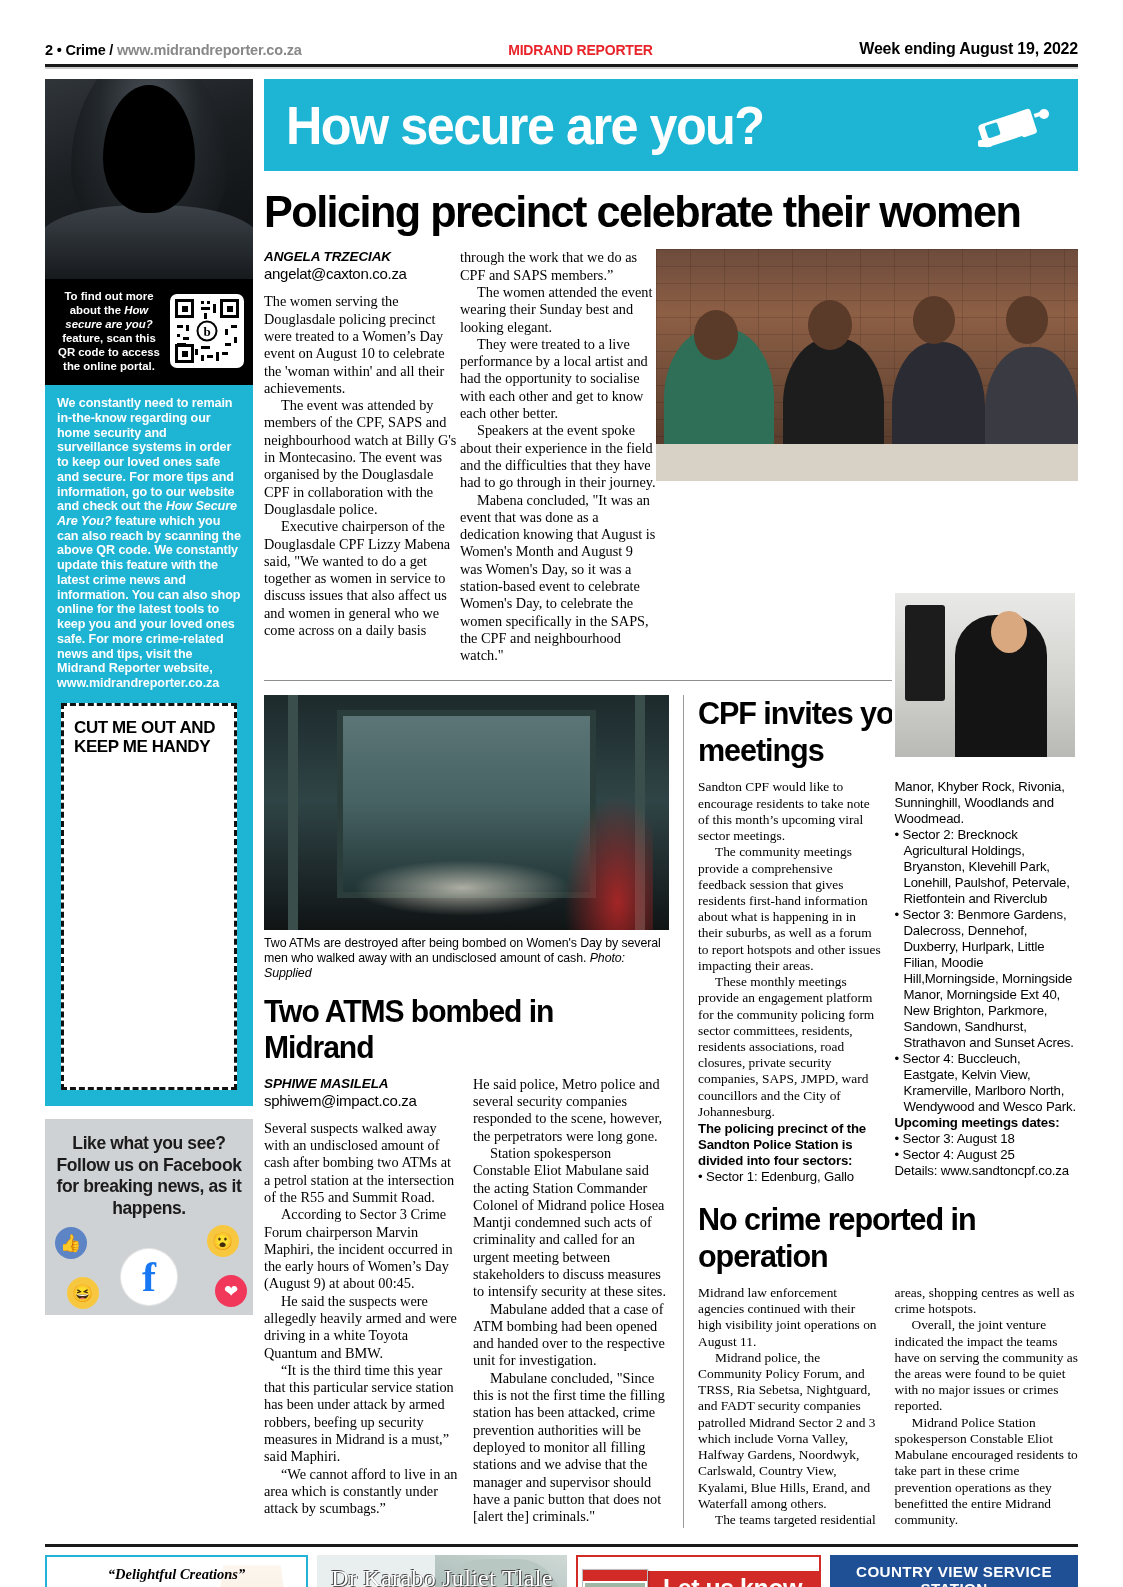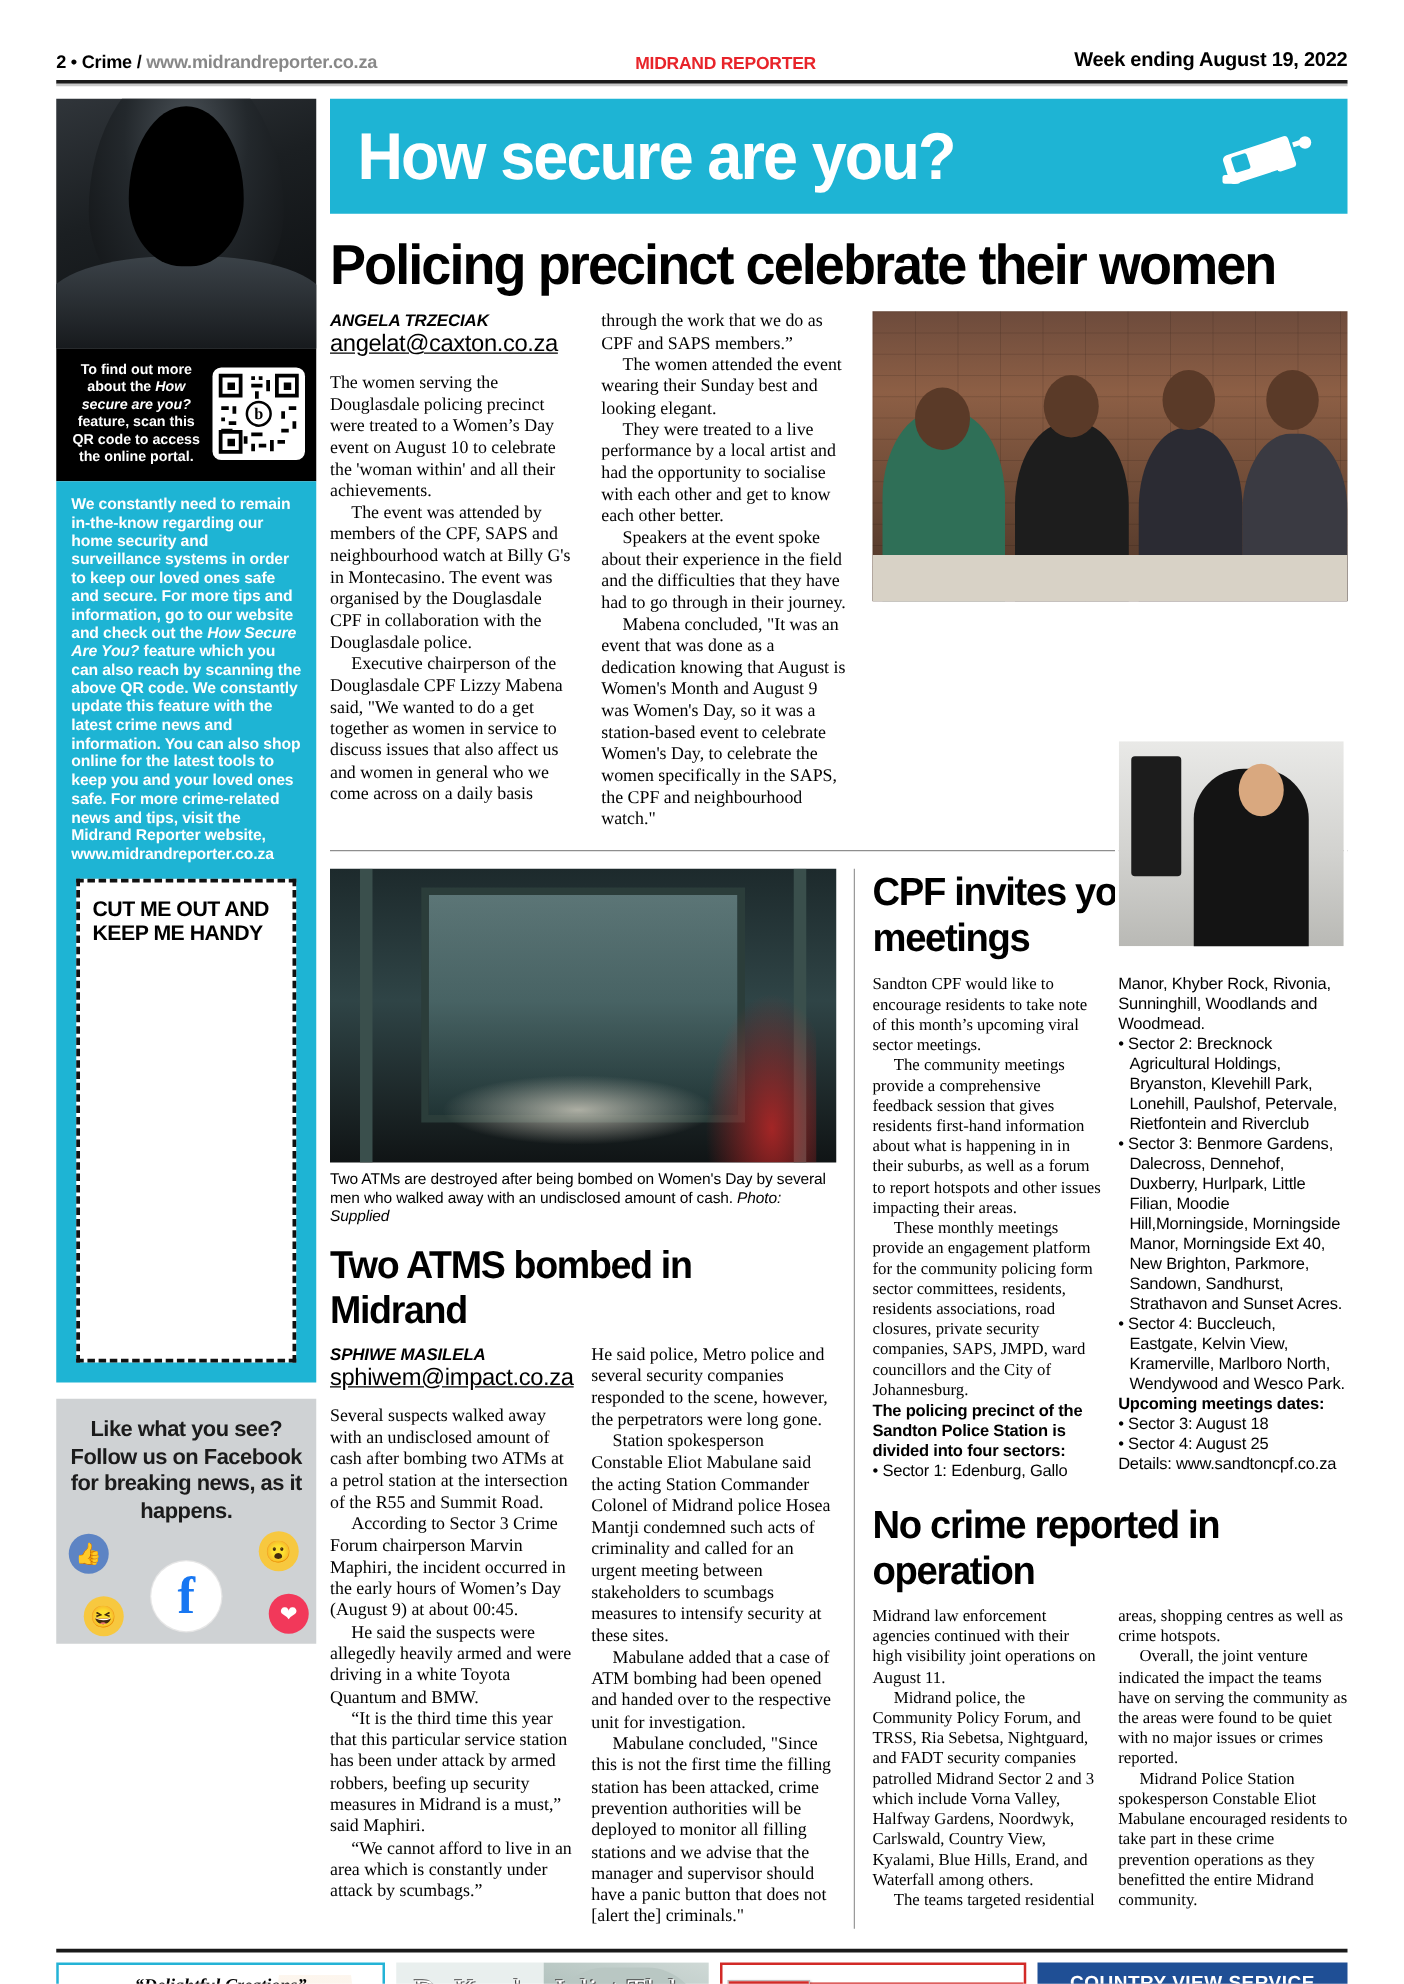--- a/index.html
+++ b/index.html
@@ -91,26 +91,26 @@
   .banner h1 { margin:0; color:#fff; font-size:53px; line-height:1; font-weight:bold;
                letter-spacing:-1.6px; font-stretch:condensed;
                transform:scaleX(.95); transform-origin:left center; }
   .cam { width:84px; height:50px; position:relative; }
 
   .headline { font-size:45px; line-height:1.03; font-weight:bold; letter-spacing:-1.6px;
               margin:18px 0 14px; transform:scaleX(.96); transform-origin:left center; }
 
   
   .byline { font-size:13.5px; font-weight:bold; font-style:italic; letter-spacing:-.1px; }
-  .email { font-size:19px; margin-top:1px; letter-spacing:-.3px;text-decoration:underline; }
+  .email { font-size:15px; margin-top:1px; letter-spacing:-.3px; }
   .story { font-family:"Liberation Serif", serif; font-size:14.3px; line-height:1.21;
            text-align:left; }
   .story p { margin:0; text-indent:17px; }
   .story p.first { text-indent:0; margin-top:11px; }
-  .art1 { display:flex; gap:21px; }
+  .art1 { display:flex; gap:0; }
   .art1 .c { width:196px; flex:0 0 196px; }
   .art1 .photo-col { flex:1 1 auto; }
 
   .photo-women { width:100%; height:232px; position:relative; overflow:hidden;
       background:linear-gradient(180deg,#6d4b3c 0%, #8d5f45 28%, #4a3326 100%); }
   .brickwall { position:absolute; inset:0;
       background-image:
         linear-gradient(90deg, rgba(0,0,0,.22) 1px, transparent 1px),
         linear-gradient(180deg, rgba(0,0,0,.22) 1px, transparent 1px);
       background-size:34px 17px; opacity:.55; }
@@ -368,21 +368,21 @@
                 <p class="first">Several suspects walked away with an undisclosed amount of cash after bombing two ATMs at a petrol station at the intersection of the R55 and Summit Road.</p>
                 <p>According to Sector 3 Crime Forum chairperson Marvin Maphiri, the incident occurred in the early hours of Women’s Day (August 9) at about 00:45.</p>
                 <p>He said the suspects were allegedly heavily armed and were driving in a white Toyota Quantum and BMW.</p>
                 <p>“It is the third time this year that this particular service station has been under attack by armed robbers, beefing up security measures in Midrand is a must,” said Maphiri.</p>
                 <p>“We cannot afford to live in an area which is constantly under attack by scumbags.”</p>
               </div>
             </div>
             <div class="c">
               <div class="story">
                 <p class="first" style="margin-top:0">He said police, Metro police and several security companies responded to the scene, however, the perpetrators were long gone.</p>
-                <p>Station spokesperson Constable Eliot Mabulane said the acting Station Commander Colonel of Midrand police Hosea Mantji condemned such acts of criminality and called for an urgent meeting between stakeholders to scumbags measures to intensify security at these sites.</p>
+                <p>Station spokesperson Constable Eliot Mabulane said the acting Station Commander Colonel of Midrand police Hosea Mantji condemned such acts of criminality and called for an urgent meeting between stakeholders to discuss measures to intensify security at these sites.</p>
                 <p>Mabulane added that a case of ATM bombing had been opened and handed over to the respective unit for investigation.</p>
                 <p>Mabulane concluded, "Since this is not the first time the filling station has been attacked, crime prevention authorities will be deployed to monitor all filling stations and we advise that the manager and supervisor should have a panic button that does not [alert the] criminals."</p>
               </div>
             </div>
           </div>
         </div>
 
         <div class="atm-right">
           <h2 class="sec-title">CPF invites you to meetings</h2>
           <div class="two-col">

